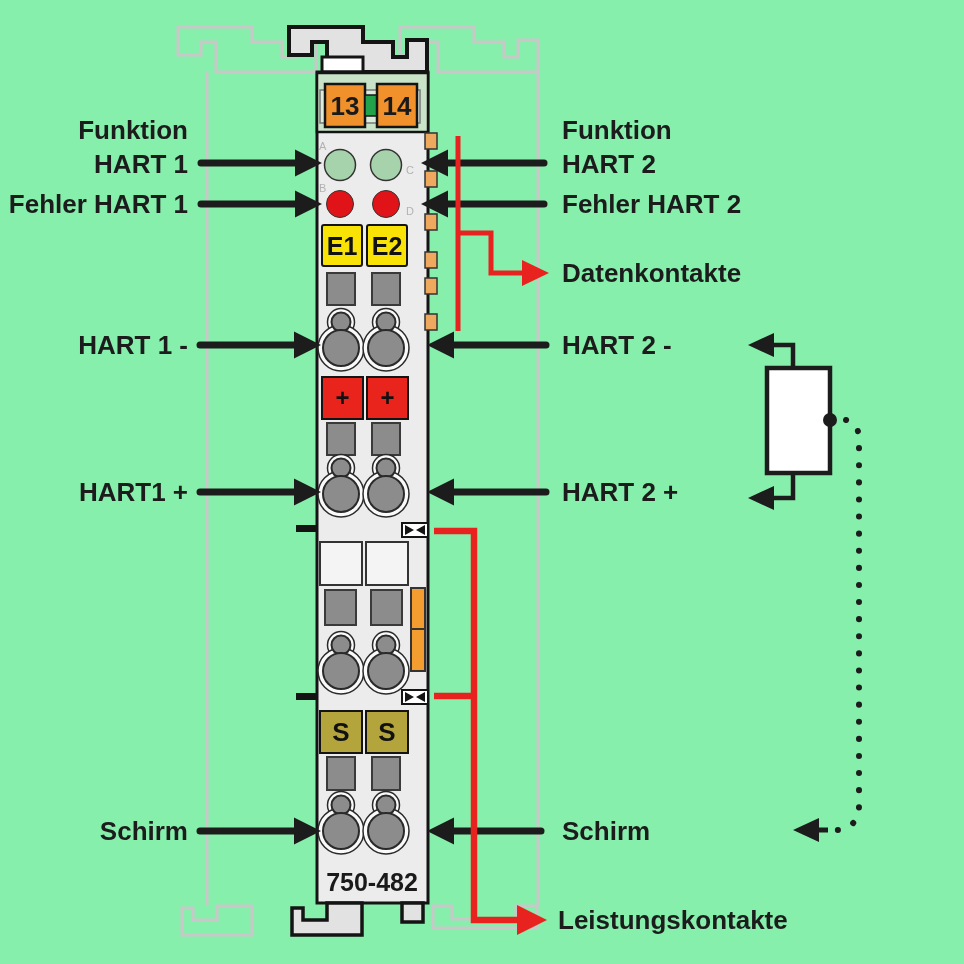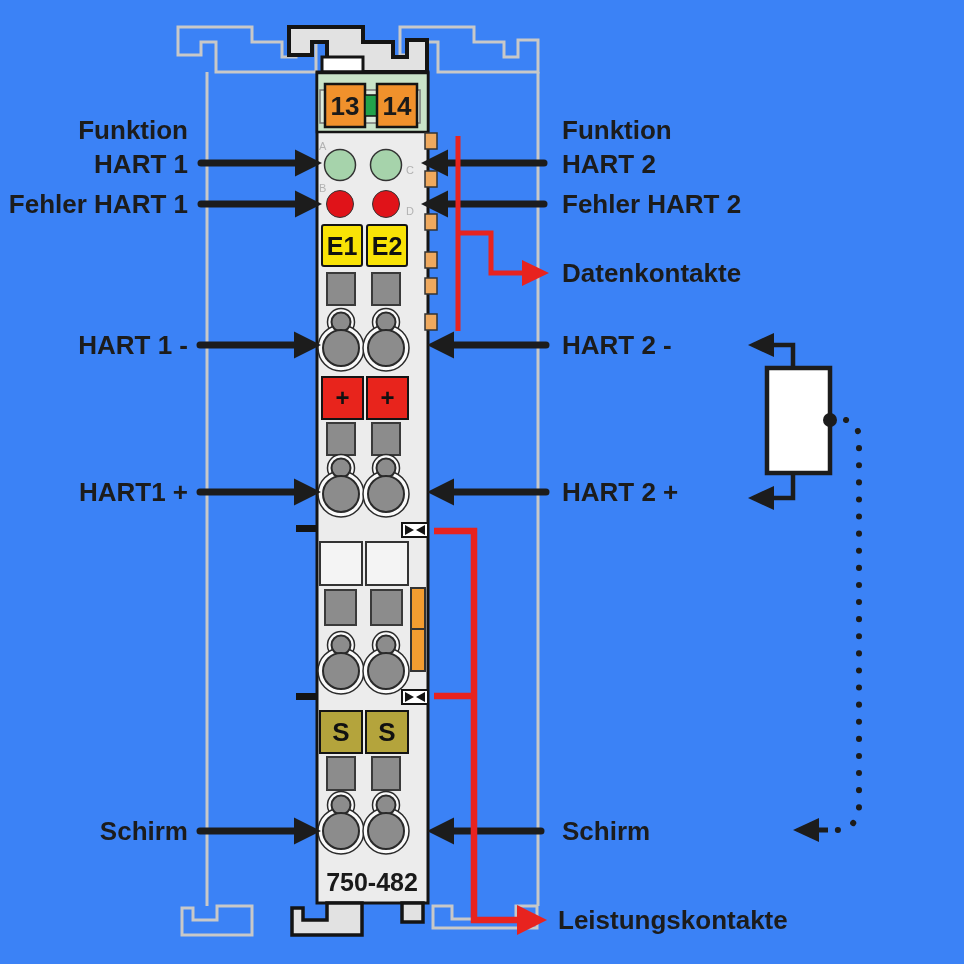--- a/index.html
+++ b/index.html
@@ -1,16 +1,16 @@
 <!DOCTYPE html>
 <html><head>
 <meta charset="utf-8">
 <style>
   html,body{margin:0;padding:0;background:#ffffff;}
-  .stage{position:relative;width:964px;height:964px;background:#3b82f6;overflow:hidden;}
+  .stage{position:relative;width:964px;height:964px;background:#86efac;overflow:hidden;}
   svg{display:block;}
   .callout{font-family:"Liberation Sans",sans-serif;font-weight:700;font-size:26px;fill:#1c1c1c;}
   .end{text-anchor:end;}
   .tag-text{font-family:"Liberation Sans",sans-serif;font-weight:700;font-size:25px;fill:#111;text-anchor:middle;}
   .s-text{font-family:"Liberation Sans",sans-serif;font-weight:700;font-size:26px;fill:#111;text-anchor:middle;}
   .plus-text{font-family:"Liberation Sans",sans-serif;font-weight:700;font-size:24px;fill:#111;text-anchor:middle;}
   .num-text{font-family:"Liberation Sans",sans-serif;font-weight:700;font-size:26px;fill:#1a1a1a;text-anchor:middle;}
   .tiny{font-family:"Liberation Sans",sans-serif;font-weight:400;font-size:11px;fill:#b2b2b2;}
   .modid{font-family:"Liberation Sans",sans-serif;font-weight:700;font-size:25px;fill:#1a1a1a;text-anchor:middle;}
 </style>

